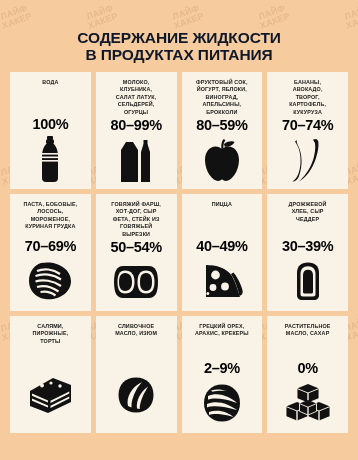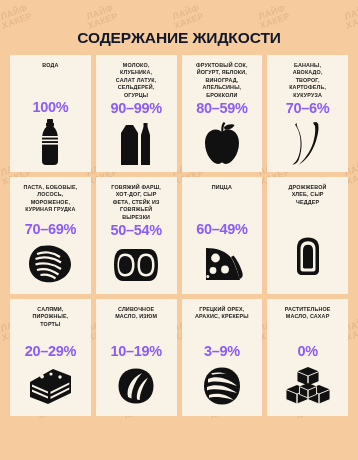--- a/index.html
+++ b/index.html
@@ -66,21 +66,21 @@
     color:#20201e;
     font-size:5.4px;
     font-weight:bold;
     line-height:7.4px;
     text-align:center;
     letter-spacing:0.15px;
     text-transform:uppercase;
     min-height:36px;
   }
   .card-pct{
-    color:#8b5cf6;
+    color:#000000;
     font-size:14.5px;
     font-weight:bold;
     letter-spacing:-0.3px;
     line-height:15px;
     margin-top:2px;
   }
   .card-icon{
     flex:1;
     width:100%;
     display:flex;
@@ -118,40 +118,41 @@
     <div class="wm" style="left: 258px; top: 320px;">ЛАЙФ<br>ХАКЕР</div>
     <div class="wm" style="left: 344px; top: 320px;">ЛАЙФ<br>ХАКЕР</div>
     <div class="wm" style="left: 36px; top: 398px;">ЛАЙФ<br>ХАКЕР</div>
     <div class="wm" style="left: 122px; top: 398px;">ЛАЙФ<br>ХАКЕР</div>
     <div class="wm" style="left: 208px; top: 398px;">ЛАЙФ<br>ХАКЕР</div>
     <div class="wm" style="left: 294px; top: 398px;">ЛАЙФ<br>ХАКЕР</div>
   </div>
 
 <h1 id="poster-title">
   <span class="ln">СОДЕРЖАНИЕ ЖИДКОСТИ</span>
+  <span class="ln">В ПРОДУКТАХ ПИТАНИЯ</span>
 </h1>
 
 <div id="cards-grid">
     <div class="food-card">
       <div class="card-label">ВОДА</div>
       <div class="card-pct">100%</div>
       <div class="card-icon">
         <svg width="26" height="46" viewBox="0 0 26 46">
       <rect x="10" y="0" width="6" height="4" rx="1" fill="#111111"></rect>
       <rect x="9" y="3.5" width="8" height="4" rx="1.2" fill="#111111"></rect>
       <path d="M10 7 Q5 12 5 20 L5 42 Q5 46 9 46 L17 46 Q21 46 21 42 L21 20 Q21 12 16 7 Z" fill="#111111"></path>
       <rect x="5" y="17" width="16" height="1.6" fill="#f9f2e7"></rect>
       <rect x="5" y="20.5" width="16" height="1.6" fill="#f9f2e7"></rect>
       <rect x="5" y="24" width="16" height="1.6" fill="#f9f2e7"></rect>
     </svg>
       </div>
     </div>
     <div class="food-card">
       <div class="card-label">МОЛОКО,<br>КЛУБНИКА,<br>САЛАТ ЛАТУК,<br>СЕЛЬДЕРЕЙ,<br>ОГУРЦЫ</div>
-      <div class="card-pct">90–99%</div>
+      <div class="card-pct">80–99%</div>
       <div class="card-icon">
         <svg width="34" height="44" viewBox="0 0 34 44">
       <path d="M2 12 L2 44 L19 44 L19 12 L14 4 L7 4 Z" fill="#111111"></path>
       <path d="M22 14 L22 44 L31 44 L31 14 L28.5 6 L24.5 6 Z" fill="#111111"></path>
       <rect x="24.5" y="2" width="4" height="4.5" fill="#111111"></rect>
     </svg>
       </div>
     </div>
     <div class="food-card">
       <div class="card-label">ФРУКТОВЫЙ СОК,<br>ЙОГУРТ, ЯБЛОКИ,<br>ВИНОГРАД,<br>АПЕЛЬСИНЫ,<br>БРОККОЛИ</div>
@@ -159,21 +160,21 @@
       <div class="card-icon">
         <svg width="40" height="42" viewBox="0 0 40 42">
       <path d="M20 10 C13 4 3 9 3 21 C3 33 11 42 16 42 C18.5 42 19 40.5 20 40.5 C21 40.5 21.5 42 24 42 C29 42 37 33 37 21 C37 9 27 4 20 10 Z" fill="#111111"></path>
       <path d="M19.4 10 C19 5 20 1 22 0 L23.4 1.5 C21.6 3 21.3 6.5 21.4 10 Z" fill="#111111"></path>
       <path d="M22 5 C26 1.5 31 2 32.5 3 C31 6.5 26 8.5 22.6 7.5 Z" fill="#111111"></path>
     </svg>
       </div>
     </div>
     <div class="food-card">
       <div class="card-label">БАНАНЫ,<br>АВОКАДО,<br>ТВОРОГ,<br>КАРТОФЕЛЬ,<br>КУКУРУЗА</div>
-      <div class="card-pct">70–6%</div>
+      <div class="card-pct">70–74%</div>
       <div class="card-icon">
         <svg width="40" height="44" viewBox="0 0 40 44">
       <path d="M9 2 C8 4 9.5 6 10.5 8.5 C14 16 15 27 11 38 C9.5 42 7 43.5 4.5 43.5 C9 41 12 34 12.5 25 C13 16 11 9 7 3.5 Z" fill="#111111"></path>
       <path d="M30 3 C31 6 30.5 12 28 20 C24.5 31 18 39.5 11 43.5 C19 36 24 27 26 18.5 C27.6 11.5 27.6 6.5 26.5 3.2 Z" fill="#111111"></path>
       <path d="M25 1.5 L28.5 1 L30.5 3.5 L26.4 4.2 Z" fill="#111111"></path>
     </svg>
       </div>
     </div>
     <div class="food-card">
       <div class="card-label">ПАСТА, БОБОВЫЕ,<br>ЛОСОСЬ,<br>МОРОЖЕНОЕ,<br>КУРИНАЯ ГРУДКА</div>
@@ -197,72 +198,71 @@
       <path d="M10 1 L36 1 C42 1 45 6 45 17 C45 28 42 33 36 33 L10 33 C4 33 1 28 1 17 C1 6 4 1 10 1 Z" fill="#111111"></path>
       <path d="M12 5.5 C18.5 5.5 21.5 10 21.5 17 C21.5 24 18.5 28.5 12 28.5 C6.5 28.5 4.5 24 4.5 17 C4.5 10 6.5 5.5 12 5.5 Z" fill="#f9f2e7"></path>
       <path d="M12 8 C16.8 8 19 11.6 19 17 C19 22.4 16.8 26 12 26 C7.8 26 6 22.4 6 17 C6 11.6 7.8 8 12 8 Z" fill="#111111"></path>
       <path d="M33 5.5 C39 5.5 41.5 10 41.5 17 C41.5 24 39 28.5 33 28.5 C27 28.5 24.5 24 24.5 17 C24.5 10 27 5.5 33 5.5 Z" fill="#f9f2e7"></path>
       <path d="M33 8 C37.5 8 39 11.6 39 17 C39 22.4 37.5 26 33 26 C28.5 26 27 22.4 27 17 C27 11.6 28.5 8 33 8 Z" fill="#111111"></path>
     </svg>
       </div>
     </div>
     <div class="food-card">
       <div class="card-label">ПИЦЦА</div>
-      <div class="card-pct">60–49%</div>
+      <div class="card-pct">40–49%</div>
       <div class="card-icon">
         <svg width="44" height="40" viewBox="0 0 44 40">
       <path d="M6 4 L6 36 L40 36 C38 30 36 22 32 15 C27 7 16 4 6 4 Z" fill="#111111"></path>
       <path d="M31 13 C35 19 37.5 27 39.5 35 C42.5 34 43.5 31.5 42 27.5 C40 21 36.5 15 33.5 11.5 Z" fill="#111111"></path>
       <circle cx="15.5" cy="14" r="4.4" fill="#f9f2e7"></circle>
       <circle cx="13" cy="26.5" r="3.4" fill="#f9f2e7"></circle>
       <circle cx="25" cy="25.5" r="3.9" fill="#f9f2e7"></circle>
       <circle cx="7.8" cy="32.6" r="1.5" fill="#f9f2e7"></circle>
     </svg>
       </div>
     </div>
     <div class="food-card">
       <div class="card-label">ДРОЖЖЕВОЙ<br>ХЛЕБ, СЫР<br>ЧЕДДЕР</div>
+      <div class="card-pct">30–39%</div>
       <div class="card-icon">
         <svg width="34" height="40" viewBox="0 0 34 40">
       <path d="M6 12 C6 5 10 1.5 17 1.5 C24 1.5 28 5 28 12 L28 34 C28 37.5 26 39 23 39 L11 39 C8 39 6 37.5 6 34 Z" fill="#111111"></path>
       <path d="M9.5 13 C9.5 8 12.2 5.2 17 5.2 C21.8 5.2 24.5 8 24.5 13 L24.5 33 C24.5 34.8 23.6 35.5 22 35.5 L12 35.5 C10.4 35.5 9.5 34.8 9.5 33 Z" fill="#f9f2e7"></path>
       <path d="M12 14 C12 10.5 14 8.8 17 8.8 C20 8.8 22 10.5 22 14 L22 31 C22 32 21.5 32.4 20.6 32.4 L13.4 32.4 C12.5 32.4 12 32 12 31 Z" fill="#111111"></path>
     </svg>
       </div>
     </div>
     <div class="food-card">
       <div class="card-label">САЛЯМИ,<br>ПИРОЖНЫЕ,<br>ТОРТЫ</div>
-      <div class="card-pct">20–29%</div>
       <div class="card-icon">
         <svg width="46" height="40" viewBox="0 0 46 40">
       <path d="M3 16 L26 3 L44 10 L44 27 L21 38 L3 31 Z" fill="#111111"></path>
       <path d="M5 18.5 L21 25.5 L21 27.6 L5 20.8 Z" fill="#f9f2e7"></path>
       <path d="M5 23.5 L21 30.5 L21 32.6 L5 25.8 Z" fill="#f9f2e7"></path>
       <path d="M23.5 25.8 L42.3 16.4 L42.3 18.5 L23.5 27.9 Z" fill="#f9f2e7"></path>
       <path d="M23.5 30.8 L42.3 21.4 L42.3 23.5 L23.5 32.9 Z" fill="#f9f2e7"></path>
       <circle cx="15" cy="10.5" r="1.9" fill="#f9f2e7"></circle>
       <circle cx="24" cy="8" r="1.6" fill="#f9f2e7"></circle>
       <circle cx="33" cy="11" r="1.7" fill="#f9f2e7"></circle>
     </svg>
       </div>
     </div>
     <div class="food-card">
       <div class="card-label">СЛИВОЧНОЕ<br>МАСЛО, ИЗЮМ</div>
-      <div class="card-pct">10–19%</div>
       <div class="card-icon">
         <svg width="38" height="38" viewBox="0 0 38 38">
       <path d="M19 1.5 C29.5 1.5 36.5 8.5 36.5 19 C36.5 29.5 29.5 36.5 19 36.5 C8.5 36.5 1.5 29.5 1.5 19 C1.5 8.5 8.5 1.5 19 1.5 Z" fill="#111111"></path>
       <path d="M11 30 C9 22 14 11 25 6 C23.5 8 21 10.5 19.5 13.5 C16 20 14 26 14.5 31.5 Z" fill="#f9f2e7"></path>
       <path d="M20 32.5 C19 25 23 16 31 10.5 C29.5 13.5 27 17 25.5 21 C23.5 26 22.5 30 22.8 33 Z" fill="#f9f2e7"></path>
     </svg>
       </div>
     </div>
     <div class="food-card">
       <div class="card-label">ГРЕЦКИЙ ОРЕХ,<br>АРАХИС, КРЕКЕРЫ</div>
-      <div class="card-pct">3–9%</div>
+      <div class="card-pct">2–9%</div>
       <div class="card-icon">
         <svg width="40" height="40" viewBox="0 0 40 40">
       <path d="M20 1.5 C30.5 1.5 38 9 38 20 C38 31 30.5 38.5 20 38.5 C9.5 38.5 2 31 2 20 C2 9 9.5 1.5 20 1.5 Z" fill="#111111"></path>
       <path d="M6 13 C12 10 20 11 26 14 C30 16 33 18 35 20 C32 19 28 17.5 23 16.5 C16 15 10 15 6 16.5 Z" fill="#f9f2e7"></path>
       <path d="M5 21 C11 18.5 19 19 25 21.5 C29.5 23.4 33 25.5 35 27 C31 26 27 24.8 22 24 C15 23 9 23.2 5 24.4 Z" fill="#f9f2e7"></path>
       <path d="M7 29 C12.5 27 19 27.5 24 29.5 C27.5 31 30 32.6 31.5 34 C28 33 24.5 32 20 31.5 C14.5 30.8 10 31 7 31.8 Z" fill="#f9f2e7"></path>
       <path d="M9 7.5 C14 5.8 20 6.2 25 8 C21 7.6 15.5 7.6 10.5 8.8 Z" fill="#f9f2e7"></path>
     </svg>
       </div>
     </div>

